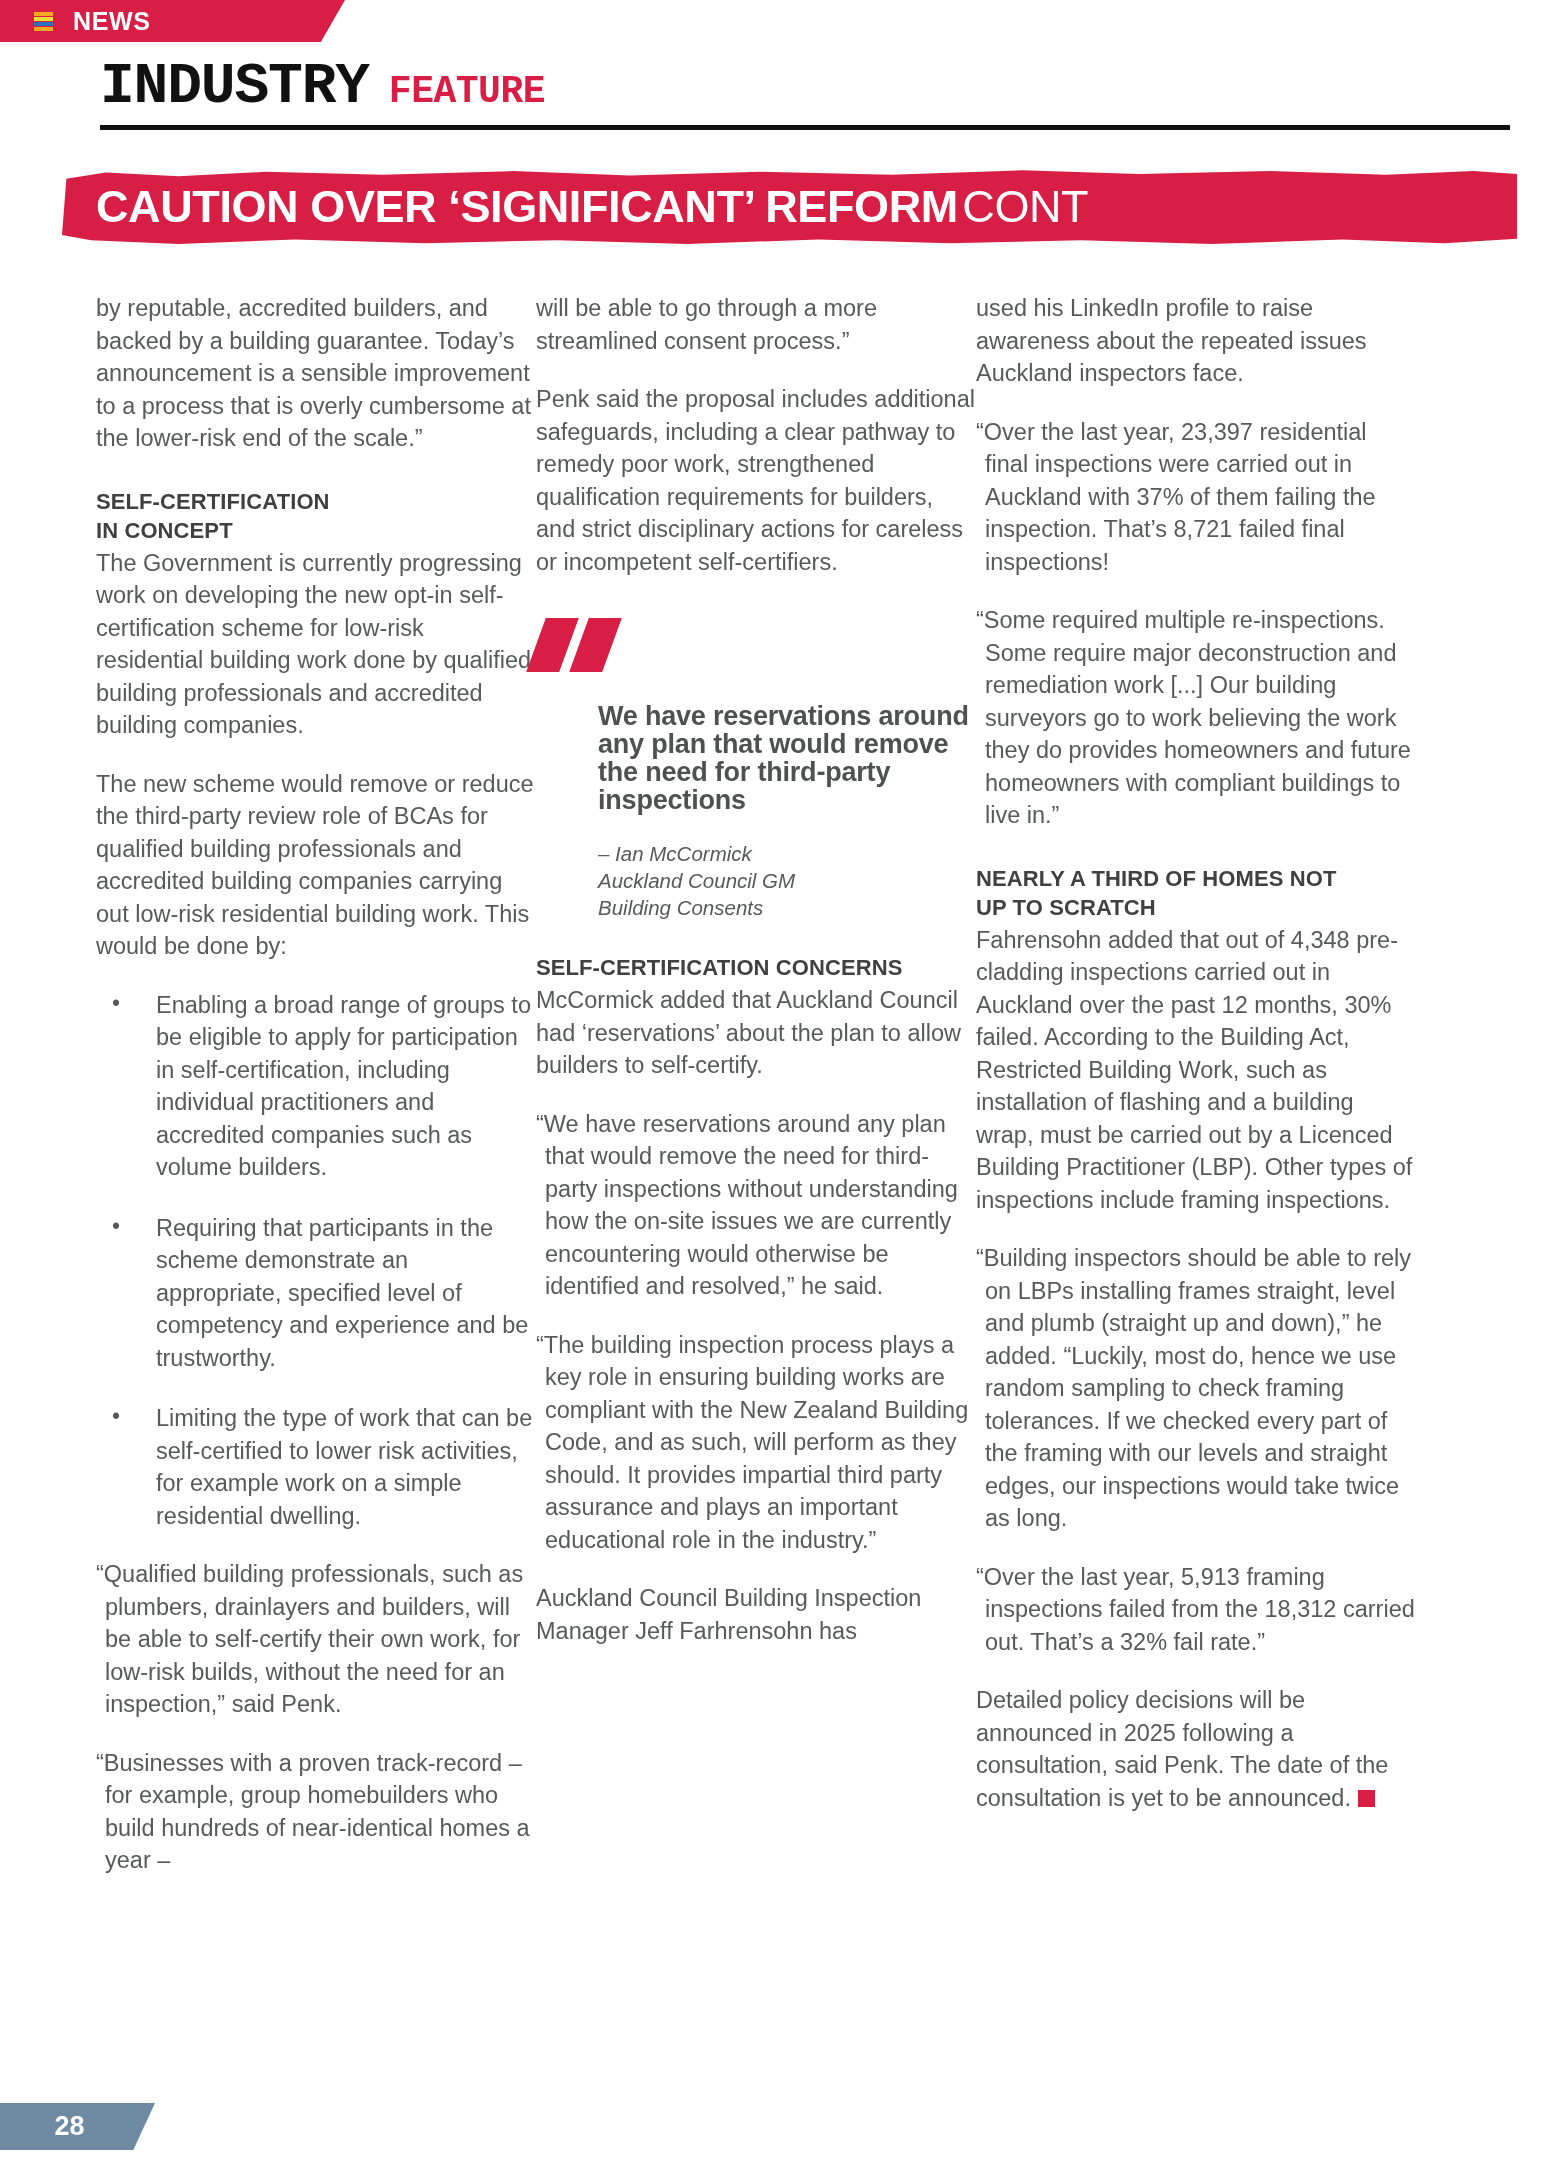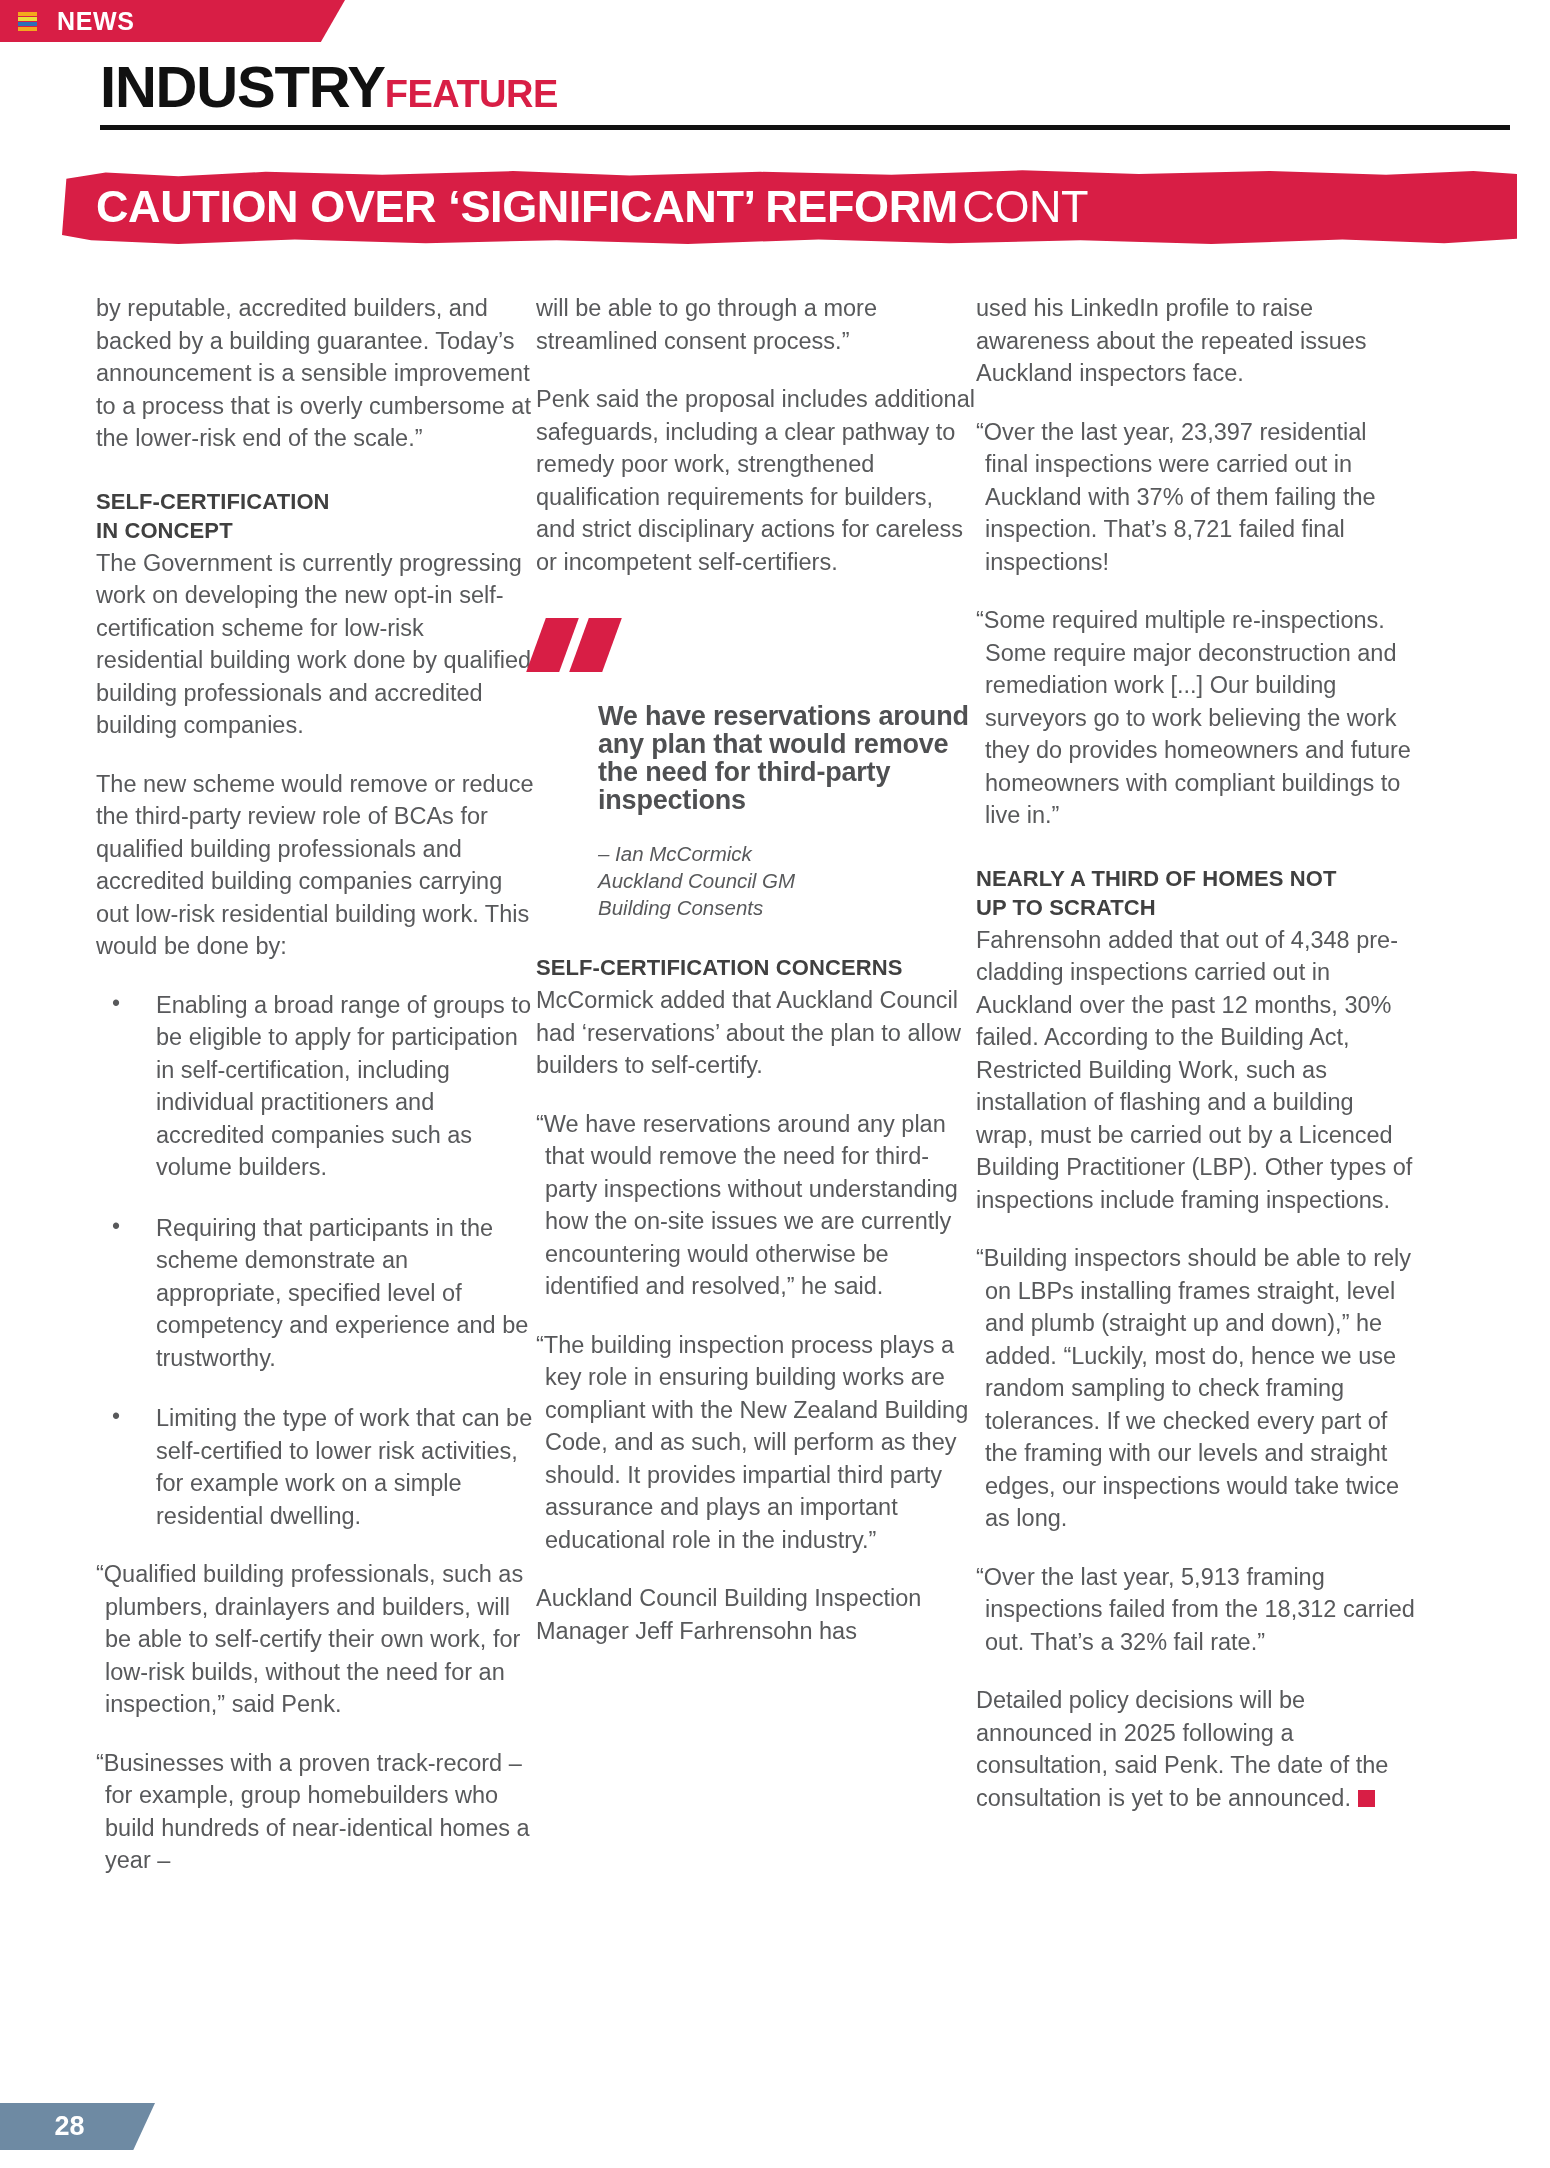--- a/index.html
+++ b/index.html
@@ -20,21 +20,21 @@
   .news-tab {
     position: absolute;
     top: 0;
     left: 0;
     width: 345px;
     height: 42px;
     background: #d81e45;
     clip-path: polygon(0 0, 100% 0, 93% 100%, 0 100%);
     display: flex;
     align-items: center;
-    padding-left: 18px;
+    padding-left: 34px;
     box-sizing: border-box;
   }
   .news-icon {
     width: 19px;
     height: 19px;
     display: flex;
     flex-direction: column;
     justify-content: space-between;
     margin-right: 20px;
     flex: none;
@@ -58,22 +58,23 @@
   
   .kicker-wrap {
     position: absolute;
     top: 58px;
     left: 100px;
     width: 1412px;
   }
   .kicker {
     display: flex;
     align-items: baseline;
-    gap: 0;
+    gap: 20px;
     line-height: 1;
+    font-family: Liberation Mono, monospace;
   }
   .kicker-main {
     font-size: 58px;
     font-weight: bold;
     color: #111111;
     letter-spacing: -1.2px;
   }
   .kicker-sub {
     font-size: 38px;
     font-weight: bold;

